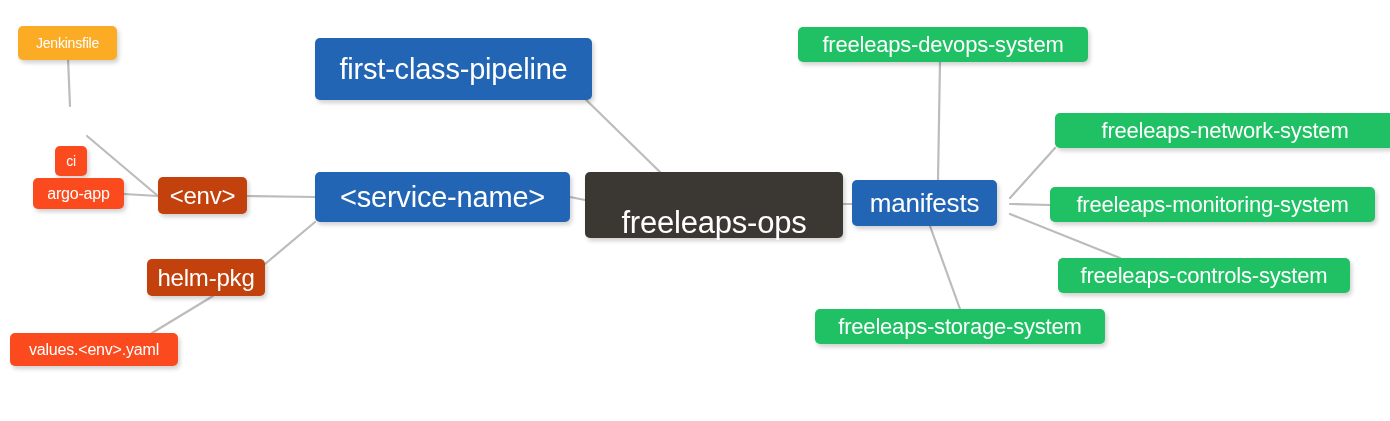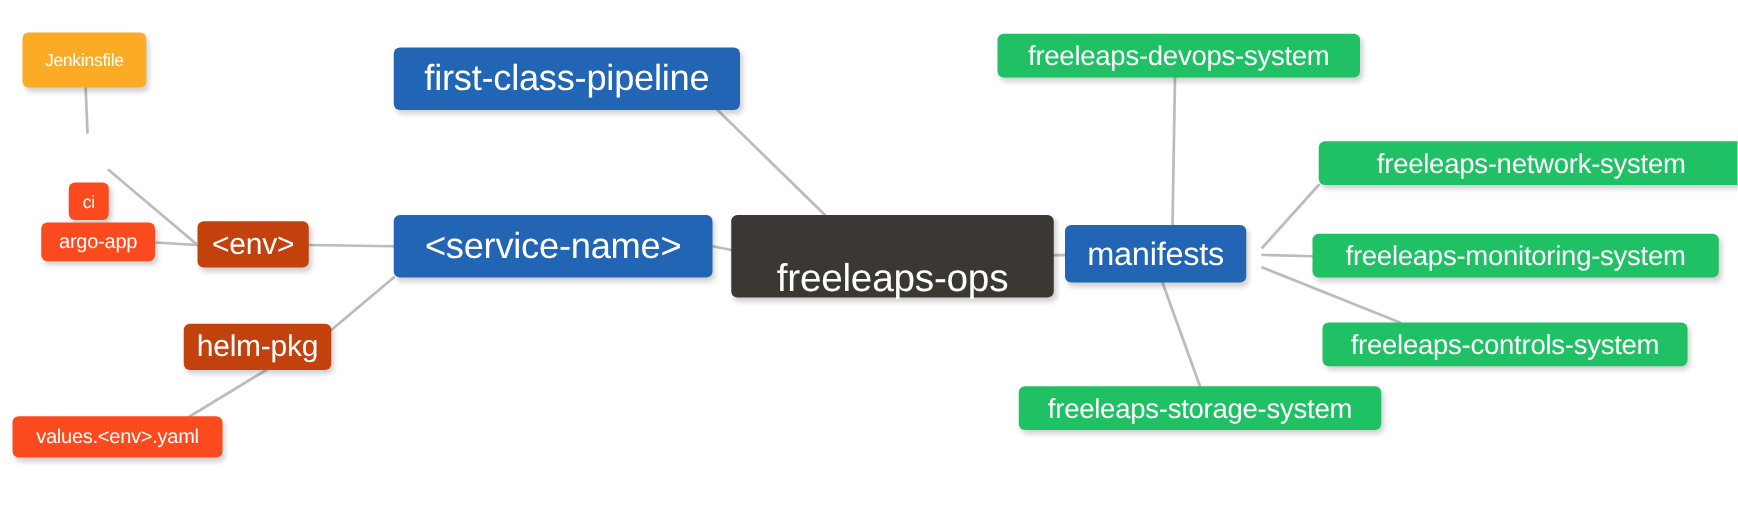--- a/index.html
+++ b/index.html
@@ -113,41 +113,41 @@
       <path d="M 1010 214 L 1120 258"></path>
 
       <path d="M 930 226 L 960 309"></path>
     </g>
   </svg>
 
   <div class="node node-root" style="left:585px; top:172px; width:258px; height:66px;">
     <span>freeleaps-ops</span>
   </div>
 
-  <div class="node node-blue-lg" style="left:315px; top:38px; width:277px; height:50px;">
+  <div class="node node-blue-lg" style="left:315px; top:38px; width:277px; height:62px;">
     <span>first-class-pipeline</span>
   </div>
 
   <div class="node node-blue-lg" style="left:315px; top:172px; width:255px; height:50px;">
     <span>&lt;service-name&gt;</span>
   </div>
 
   <div class="node node-blue-md" style="left:852px; top:180px; width:145px; height:46px;">
     <span>manifests</span>
   </div>
 
   <div class="node node-green-lg" style="left:158px; top:177px; width:89px; height:37px;">
     <span>&lt;env&gt;</span>
   </div>
 
   <div class="node node-green-lg" style="left:147px; top:259px; width:118px; height:37px;">
     <span>helm-pkg</span>
   </div>
 
-  <div class="node node-orange" style="left:18px; top:26px; width:99px; height:44px;">
+  <div class="node node-orange" style="left:18px; top:26px; width:99px; height:34px;">
     <span>Jenkinsfile</span>
   </div>
 
   <div class="node node-red-sm" style="left:55px; top:106px; width:32px; height:30px;">
     <span>ci</span>
   </div>
 
   <div class="node node-red-md" style="left:33px; top:178px; width:91px; height:31px;">
     <span>argo-app</span>
   </div>

